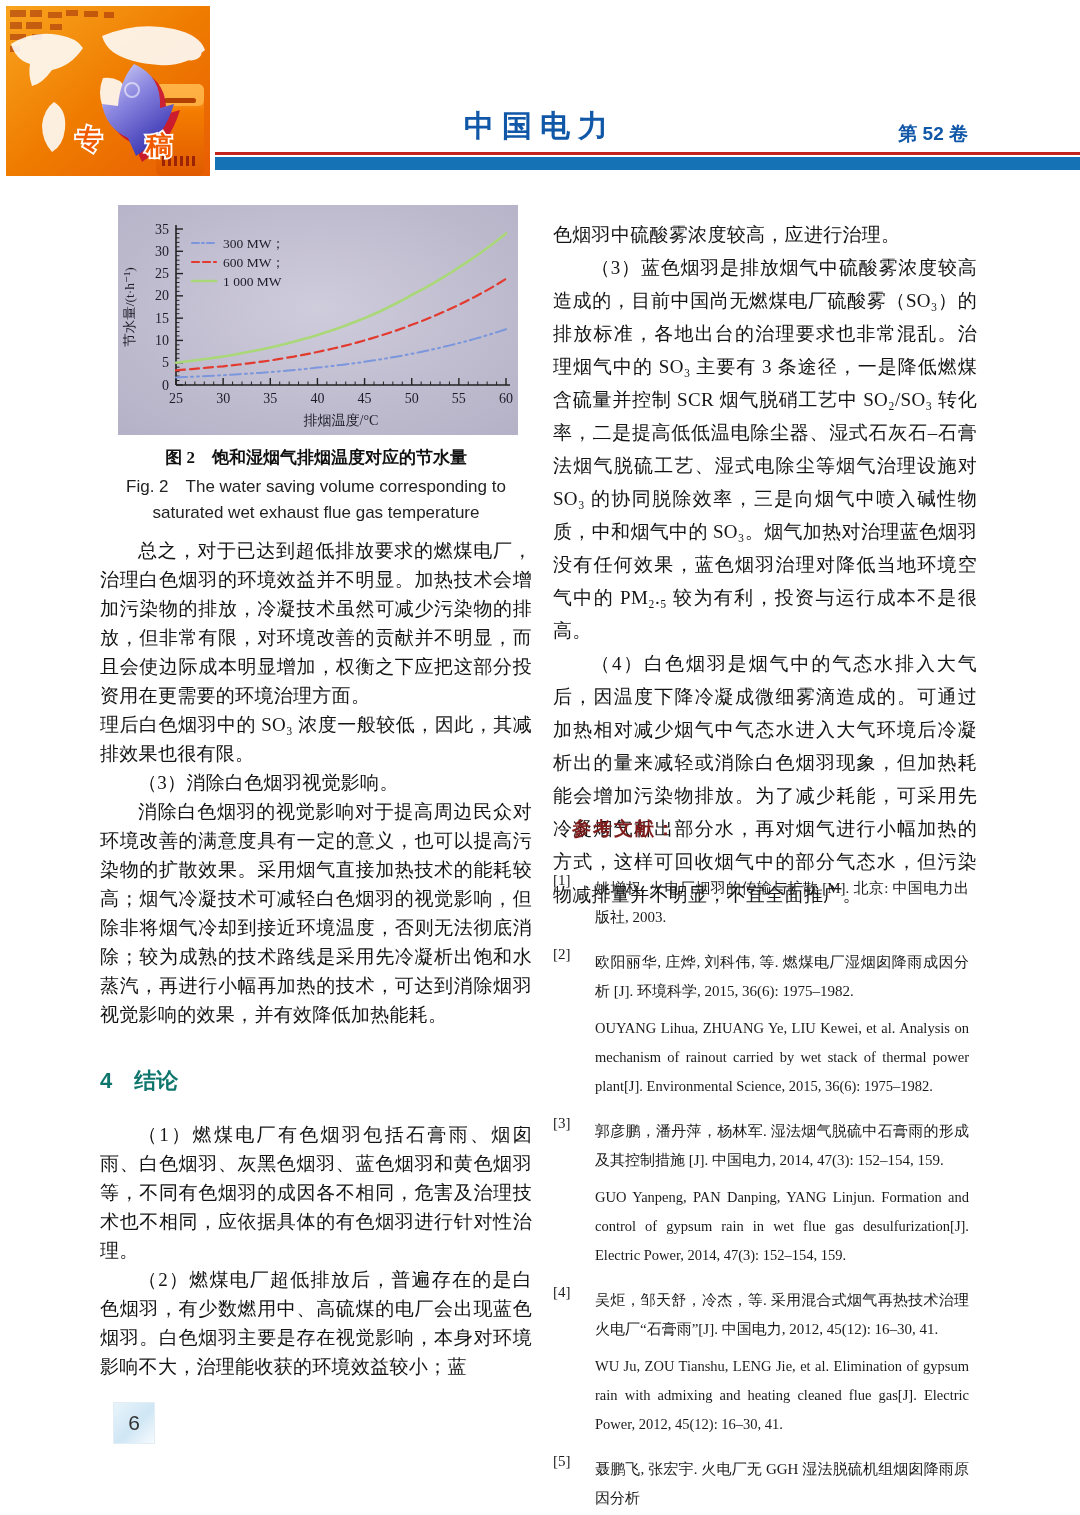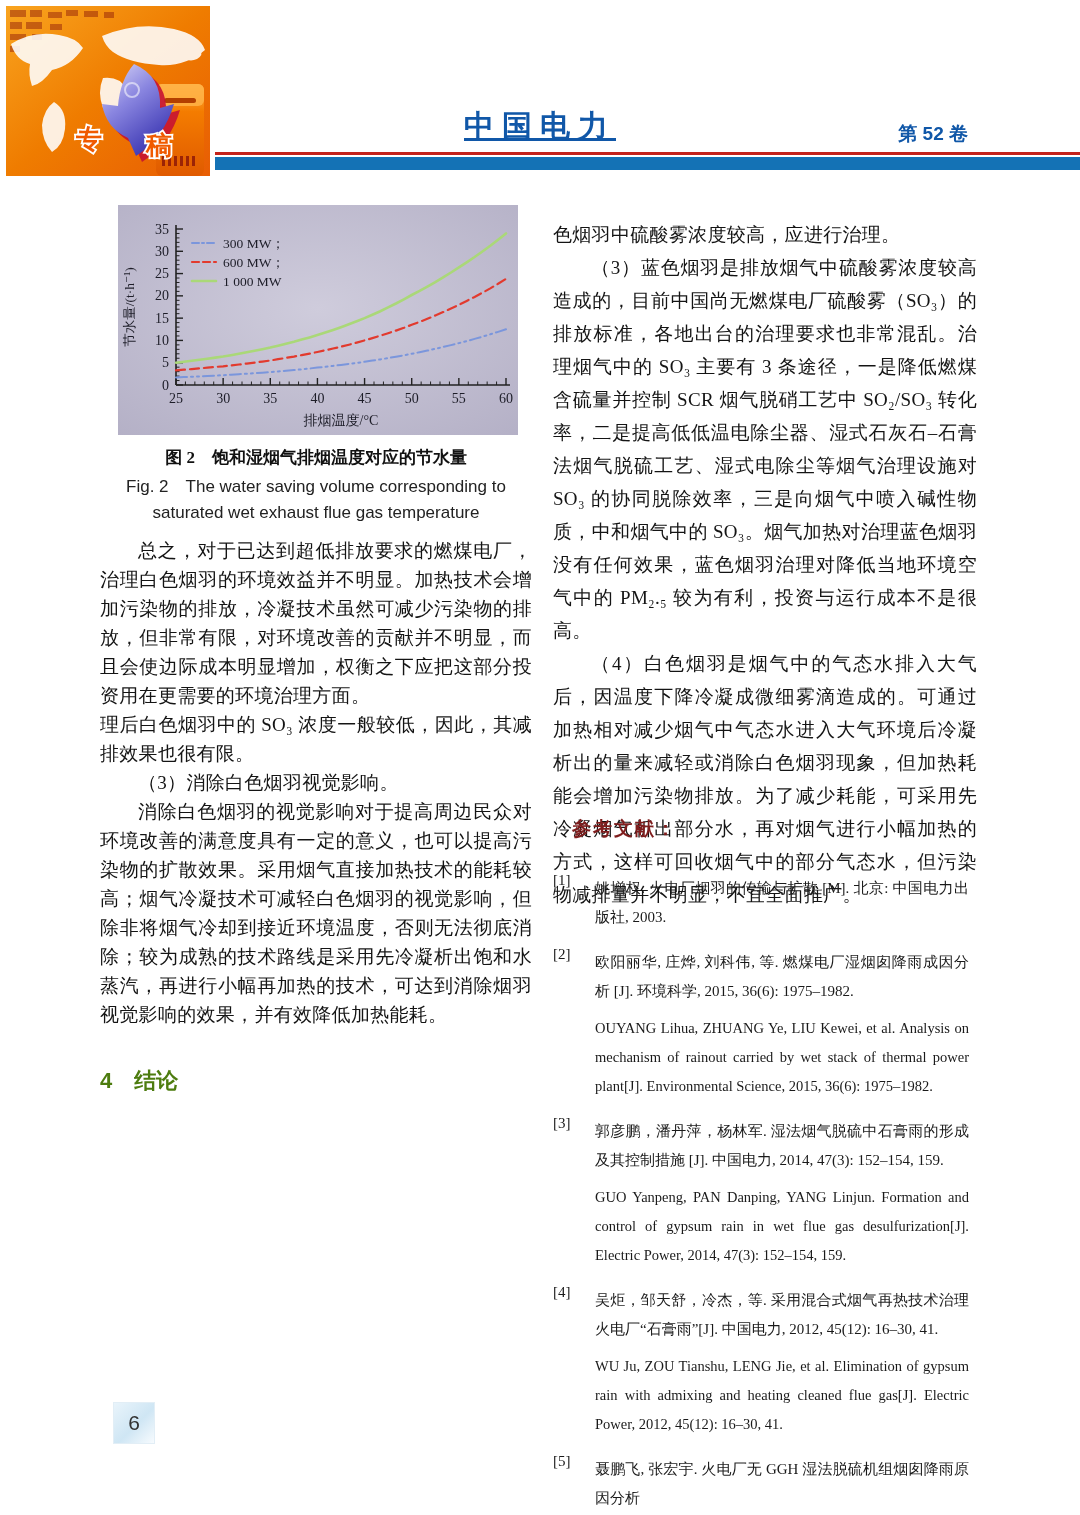--- a/index.html
+++ b/index.html
@@ -2,39 +2,39 @@
 <html><head>
 <meta charset="utf-8">
 <style>
   html,body{margin:0;padding:0;background:#e8e8e8;}
   .page{position:relative;width:1080px;height:1515px;background:#ffffff;overflow:hidden;
         font-family:"Liberation Serif","DejaVu Serif",serif;color:#141414;}
   
   .banner{position:absolute;left:6px;top:6px;width:204px;height:170px;}
   .journal-title{position:absolute;left:0;right:0;top:106px;text-align:center;
        font-family:"Liberation Sans","DejaVu Sans",sans-serif;font-weight:bold;
-       font-size:30px;letter-spacing:8px;color:#1057a8;text-decoration:underline;}
+       font-size:30px;letter-spacing:8px;color:#1057a8;}
   .volume{position:absolute;right:112px;top:121px;font-family:"Liberation Sans","DejaVu Sans",sans-serif;
        font-weight:bold;font-size:19px;color:#1057a8;}
   .rule-red{position:absolute;left:215px;right:0;top:152px;height:3px;background:#c4231b;}
   .rule-blue{position:absolute;left:215px;right:0;top:157px;height:13px;background:#1472b5;}
   
   .figure{position:absolute;left:118px;top:205px;width:400px;height:230px;}
   .cap-zh{position:absolute;left:100px;top:446px;width:432px;text-align:center;
        font-weight:bold;font-size:17px;color:#111;}
   .cap-en{position:absolute;left:100px;top:474px;width:432px;text-align:center;
        font-family:"Liberation Sans","DejaVu Sans",sans-serif;font-size:17px;line-height:26px;color:#222;}
   
   .tcol{position:absolute;width:432px;}
   .para{font-size:19px;line-height:29px;text-align:justify;letter-spacing:0.3px;margin:0;}
   .para.indent{text-indent:2em;font-family:Liberation Serif, serif;}
   .col-right .para{line-height:33px;}
   .sec-heading{position:absolute;left:100px;top:1066px;
        font-family:"Liberation Sans","DejaVu Sans",sans-serif;font-weight:bold;
-       font-size:22px;color:#4d7c0f;}
+       font-size:22px;color:#0f766e;}
   .sec-heading .no{margin-right:22px;}
   .refs-heading{position:absolute;left:553px;top:816px;
        font-family:"Liberation Sans","DejaVu Sans",sans-serif;font-weight:bold;
        font-size:19px;color:#7f1d1d;letter-spacing:2px;margin-left:19px;}
   
   .refs{position:absolute;left:553px;top:866px;width:424px;}
   .ref-row{display:flex;align-items:flex-start;}
   .ref-num{flex:0 0 34px;font-size:15px;line-height:29px;color:#1a1a1a;}
   .ref-body{flex:1;}
   .ref-zh,.ref-en{font-size:15px;line-height:29px;text-align:justify;margin:8px;color:#1a1a1a;}
@@ -243,20 +243,24 @@
     <p class="para indent">总之，对于已达到超低排放要求的燃煤电厂，治理白色烟羽的环境效益并不明显。加热技术会增加污染物的排放，冷凝技术虽然可减少污染物的排放，但非常有限，对环境改善的贡献并不明显，而且会使边际成本明显增加，权衡之下应把这部分投资用在更需要的环境治理方面。</p>
     <p class="para">理后白色烟羽中的 SO₃ 浓度一般较低，因此，其减排效果也很有限。</p>
     <p class="para indent">（3）消除白色烟羽视觉影响。</p>
     <p class="para indent">消除白色烟羽的视觉影响对于提高周边民众对环境改善的满意度具有一定的意义，也可以提高污染物的扩散效果。采用烟气直接加热技术的能耗较高；烟气冷凝技术可减轻白色烟羽的视觉影响，但除非将烟气冷却到接近环境温度，否则无法彻底消除；较为成熟的技术路线是采用先冷凝析出饱和水蒸汽，再进行小幅再加热的技术，可达到消除烟羽视觉影响的效果，并有效降低加热能耗。</p>
   </div>
 
   <div class="sec-heading">
     <span class="no">4</span><span>结论</span>
   </div>
 
+  <div class="tcol" style="left:100px;top:1120px;">
+    <p class="para indent">（1）燃煤电厂有色烟羽包括石膏雨、烟囱雨、白色烟羽、灰黑色烟羽、蓝色烟羽和黄色烟羽等，不同有色烟羽的成因各不相同，危害及治理技术也不相同，应依据具体的有色烟羽进行针对性治理。</p>
+    <p class="para indent">（2）燃煤电厂超低排放后，普遍存在的是白色烟羽，有少数燃用中、高硫煤的电厂会出现蓝色烟羽。白色烟羽主要是存在视觉影响，本身对环境影响不大，治理能收获的环境效益较小；蓝</p>
+  </div>
 
   <div class="tcol col-right" style="left:553px;top:188px;width:424px;margin-top:30px;">
     <p class="para">色烟羽中硫酸雾浓度较高，应进行治理。</p>
     <p class="para indent">（3）蓝色烟羽是排放烟气中硫酸雾浓度较高造成的，目前中国尚无燃煤电厂硫酸雾（SO₃）的排放标准，各地出台的治理要求也非常混乱。治理烟气中的 SO₃ 主要有 3 条途径，一是降低燃煤含硫量并控制 SCR 烟气脱硝工艺中 SO₂/SO₃ 转化率，二是提高低低温电除尘器、湿式石灰石–石膏法烟气脱硫工艺、湿式电除尘等烟气治理设施对 SO₃ 的协同脱除效率，三是向烟气中喷入碱性物质，中和烟气中的 SO₃。烟气加热对治理蓝色烟羽没有任何效果，蓝色烟羽治理对降低当地环境空气中的 PM₂.₅ 较为有利，投资与运行成本不是很高。</p>
     <p class="para indent">（4）白色烟羽是烟气中的气态水排入大气后，因温度下降冷凝成微细雾滴造成的。可通过加热相对减少烟气中气态水进入大气环境后冷凝析出的量来减轻或消除白色烟羽现象，但加热耗能会增加污染物排放。为了减少耗能，可采用先冷凝烟气析出部分水，再对烟气进行小幅加热的方式，这样可回收烟气中的部分气态水，但污染物减排量并不明显，不宜全面推广。</p>
   </div>
 
   <div class="refs-heading">参考文献：</div>
 
   <div class="refs">

